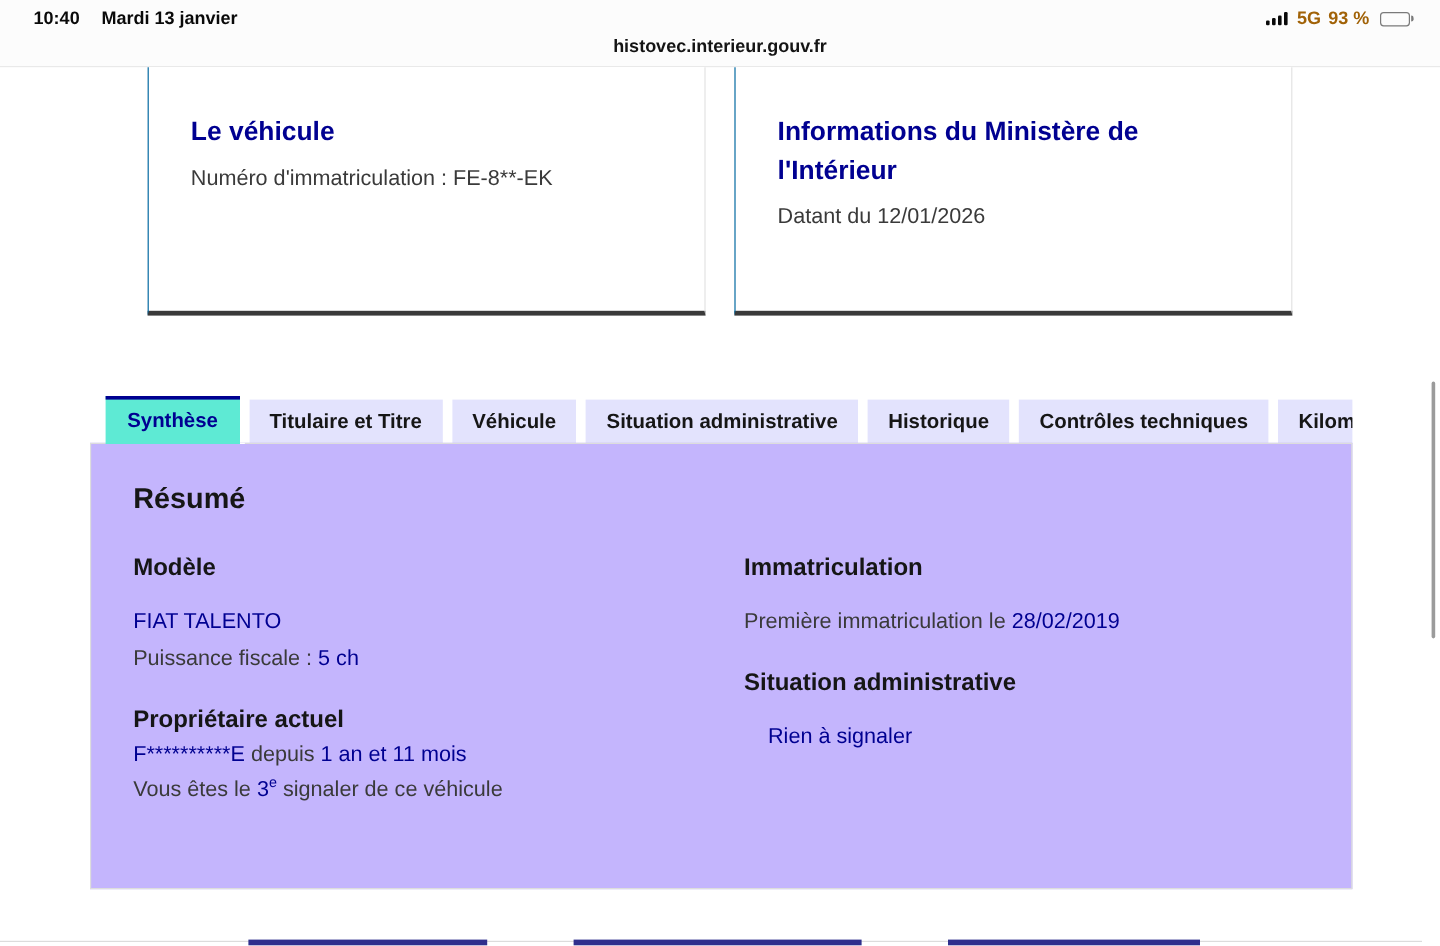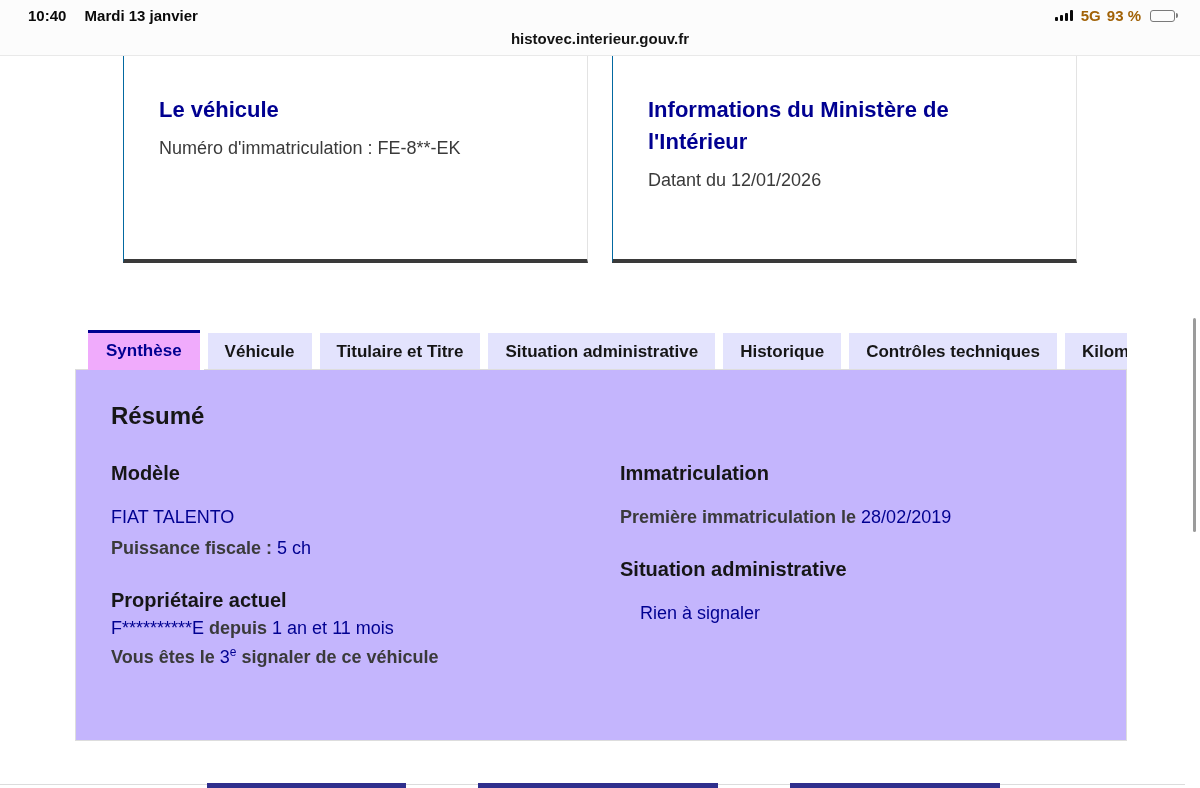--- a/index.html
+++ b/index.html
@@ -31,36 +31,36 @@
     border-bottom:4px solid #3a3a3a; padding:38px 35px 0 35px; }
   .card.c1 { left:123px; } .card.c2 { left:612px; }
   .card-title { color:#000091; font-size:22px; font-weight:bold; line-height:32px; max-width:380px; }
   .card-text { color:#3a3a3a; font-size:18px; margin-top:12px; }
 
   
   .tabs-clip { position:absolute; left:75px; top:330px; width:1052px; height:40px; overflow:hidden; }
   .tabs-row { display:flex; align-items:flex-end; gap:8px; margin-left:13px; height:40px; white-space:nowrap; }
   .tab { flex:0 0 auto; height:37px; line-height:37px; padding:0 17px; background:#e3e3fd;
     color:#161616; font-size:17px; font-weight:bold; cursor:pointer; }
-  .tab.active { height:40px; line-height:36px; background:#f0abfc; color:#000091;
+  .tab.active { height:40px; line-height:36px; background:#5eead4; color:#000091;
     border-top:3px solid #000091; padding:0 18px; position:relative; z-index:2; }
   .panel { position:absolute; left:75px; top:369px; width:1052px; height:372px;
     background:#c4b5fd; border:1px solid #dddddd; }
   
   .tab-notch { position:absolute; left:13px; top:-1px; width:115px; height:1px; background:#fff; z-index:1; }
 
   .panel-inner { position:relative; padding:32px 0 0 35px; }
   .panel-title { font-size:24px; font-weight:bold; color:#161616; }
   .col { position:absolute; top:92px; }
   .col.left { left:35px; width:470px; }
   .col.right { left:544px; width:470px; }
   .h3 { font-size:20px; font-weight:bold; color:#161616; }
   .line { font-size:18px; color:#3a3a3a; margin-top:10px; }
   .blue { color:#000091; }
-  .gray { color:#3a3a3a;font-weight:bold; }
+  .gray { color:#3a3a3a; }
   .mt-sec { margin-top:30px; }
   .mt-txt { margin-top:22px; }
   .indent { margin-left:20px; }
   sup { font-size:12px; }
 
   
   .scrollbar { position:absolute; left:1193px; top:318px; width:3px; height:214px;
     background:#9b9b9b; border-radius:2px; }
 
   
@@ -102,22 +102,22 @@
     <div class="card-text">Numéro d'immatriculation : FE-8**-EK</div>
   </div>
   <div class="card c2">
     <div class="card-title">Informations du Ministère de l'Intérieur</div>
     <div class="card-text">Datant du 12/01/2026</div>
   </div>
 
   <div class="tabs-clip">
     <div class="tabs-row">
       <div class="tab active">Synthèse</div>
+      <div class="tab">Titulaire et Titre</div>
       <div class="tab">Véhicule</div>
-      <div class="tab">Titulaire et Titre</div>
       <div class="tab">Situation administrative</div>
       <div class="tab">Historique</div>
       <div class="tab">Contrôles techniques</div>
       <div class="tab">Kilométrage</div>
     </div>
   </div>
 
   <div class="panel">
     <div class="tab-notch"></div>
     <div class="panel-inner">

